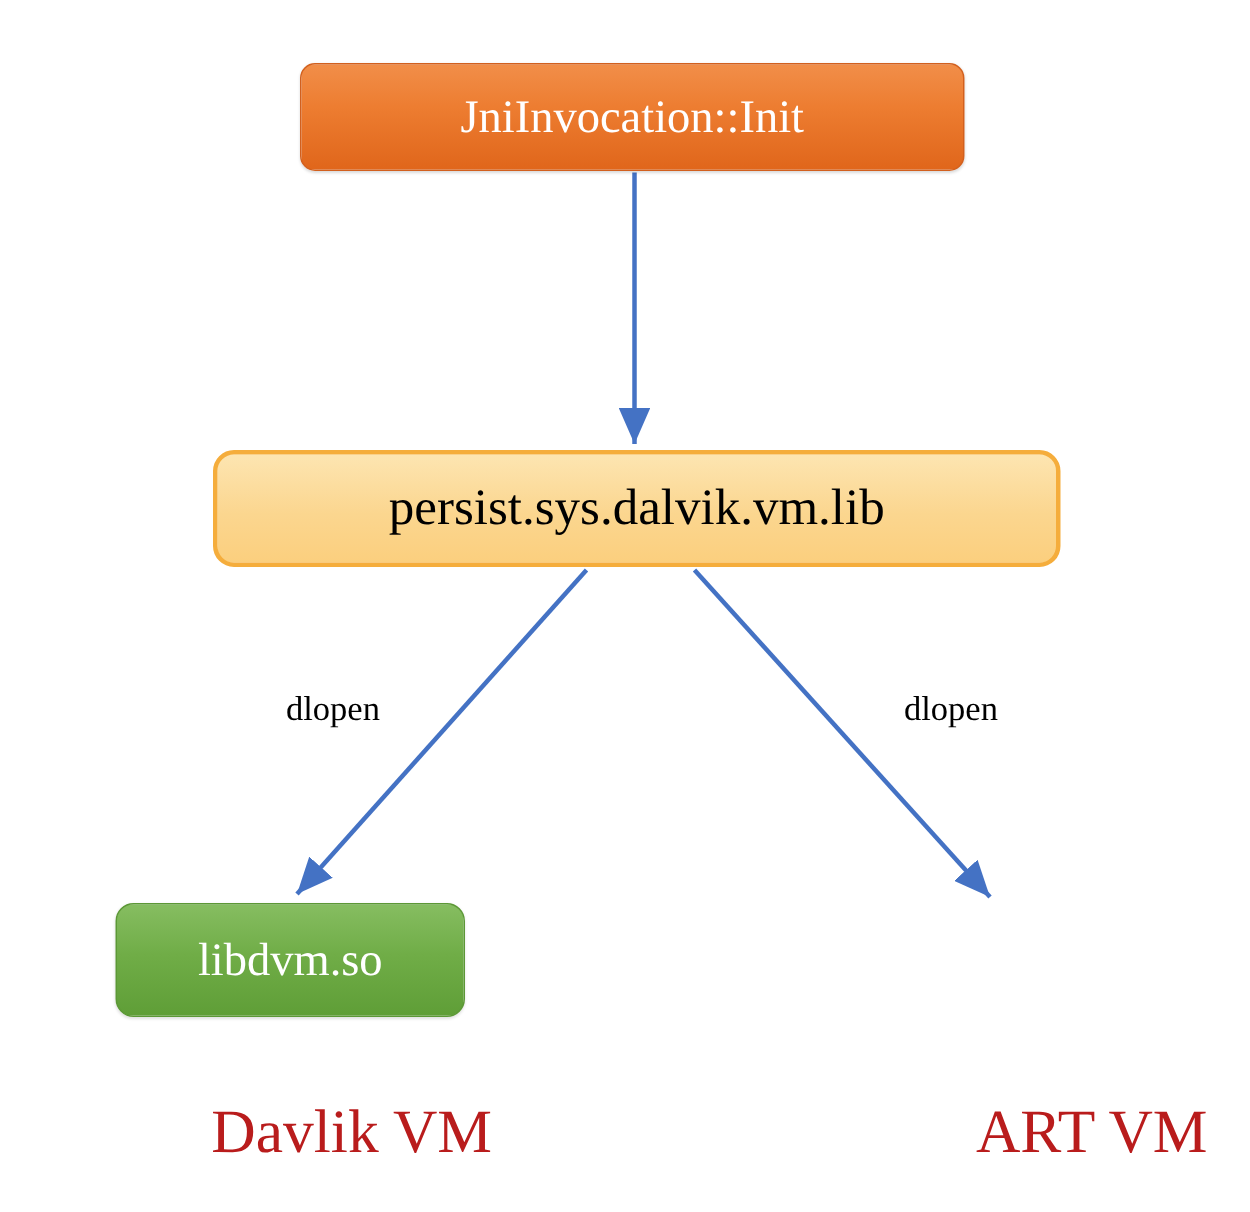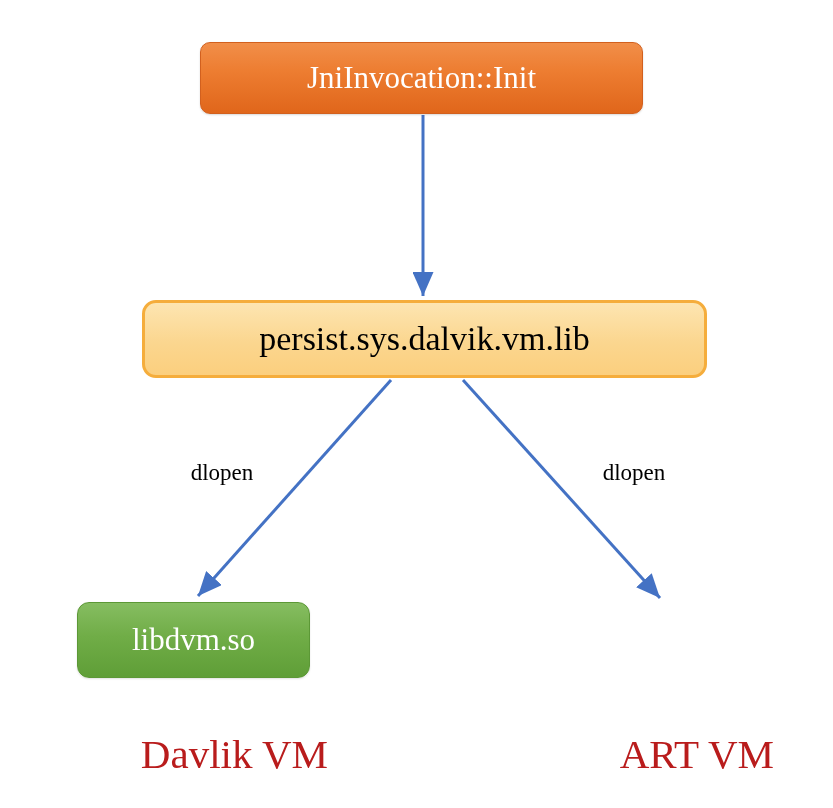--- a/index.html
+++ b/index.html
@@ -80,21 +80,21 @@
   .caption {
     position: absolute;
     color: #b91c1c;
     font-size: 41px;
     text-align: right;
     top: 718px;
     width: 280px;
     margin-top: 12px;
   }
   .caption-left  { left: 48px;  }
-  .caption-right { left: 494px; }
+  .caption-right { left: 525px; }
 </style>
 </head>
 <body>
 
 <div class="canvas">
 
   <svg class="edges-layer" width="833" height="808" viewBox="0 0 833 808" xmlns="http://www.w3.org/2000/svg">
     <defs>
       <marker id="arrowhead" markerWidth="8" markerHeight="7" refX="8" refY="3.5" orient="auto" markerUnits="strokeWidth">
         <path d="M0,0 L8,3.5 L0,7 Z" fill="#4472C4"></path>

